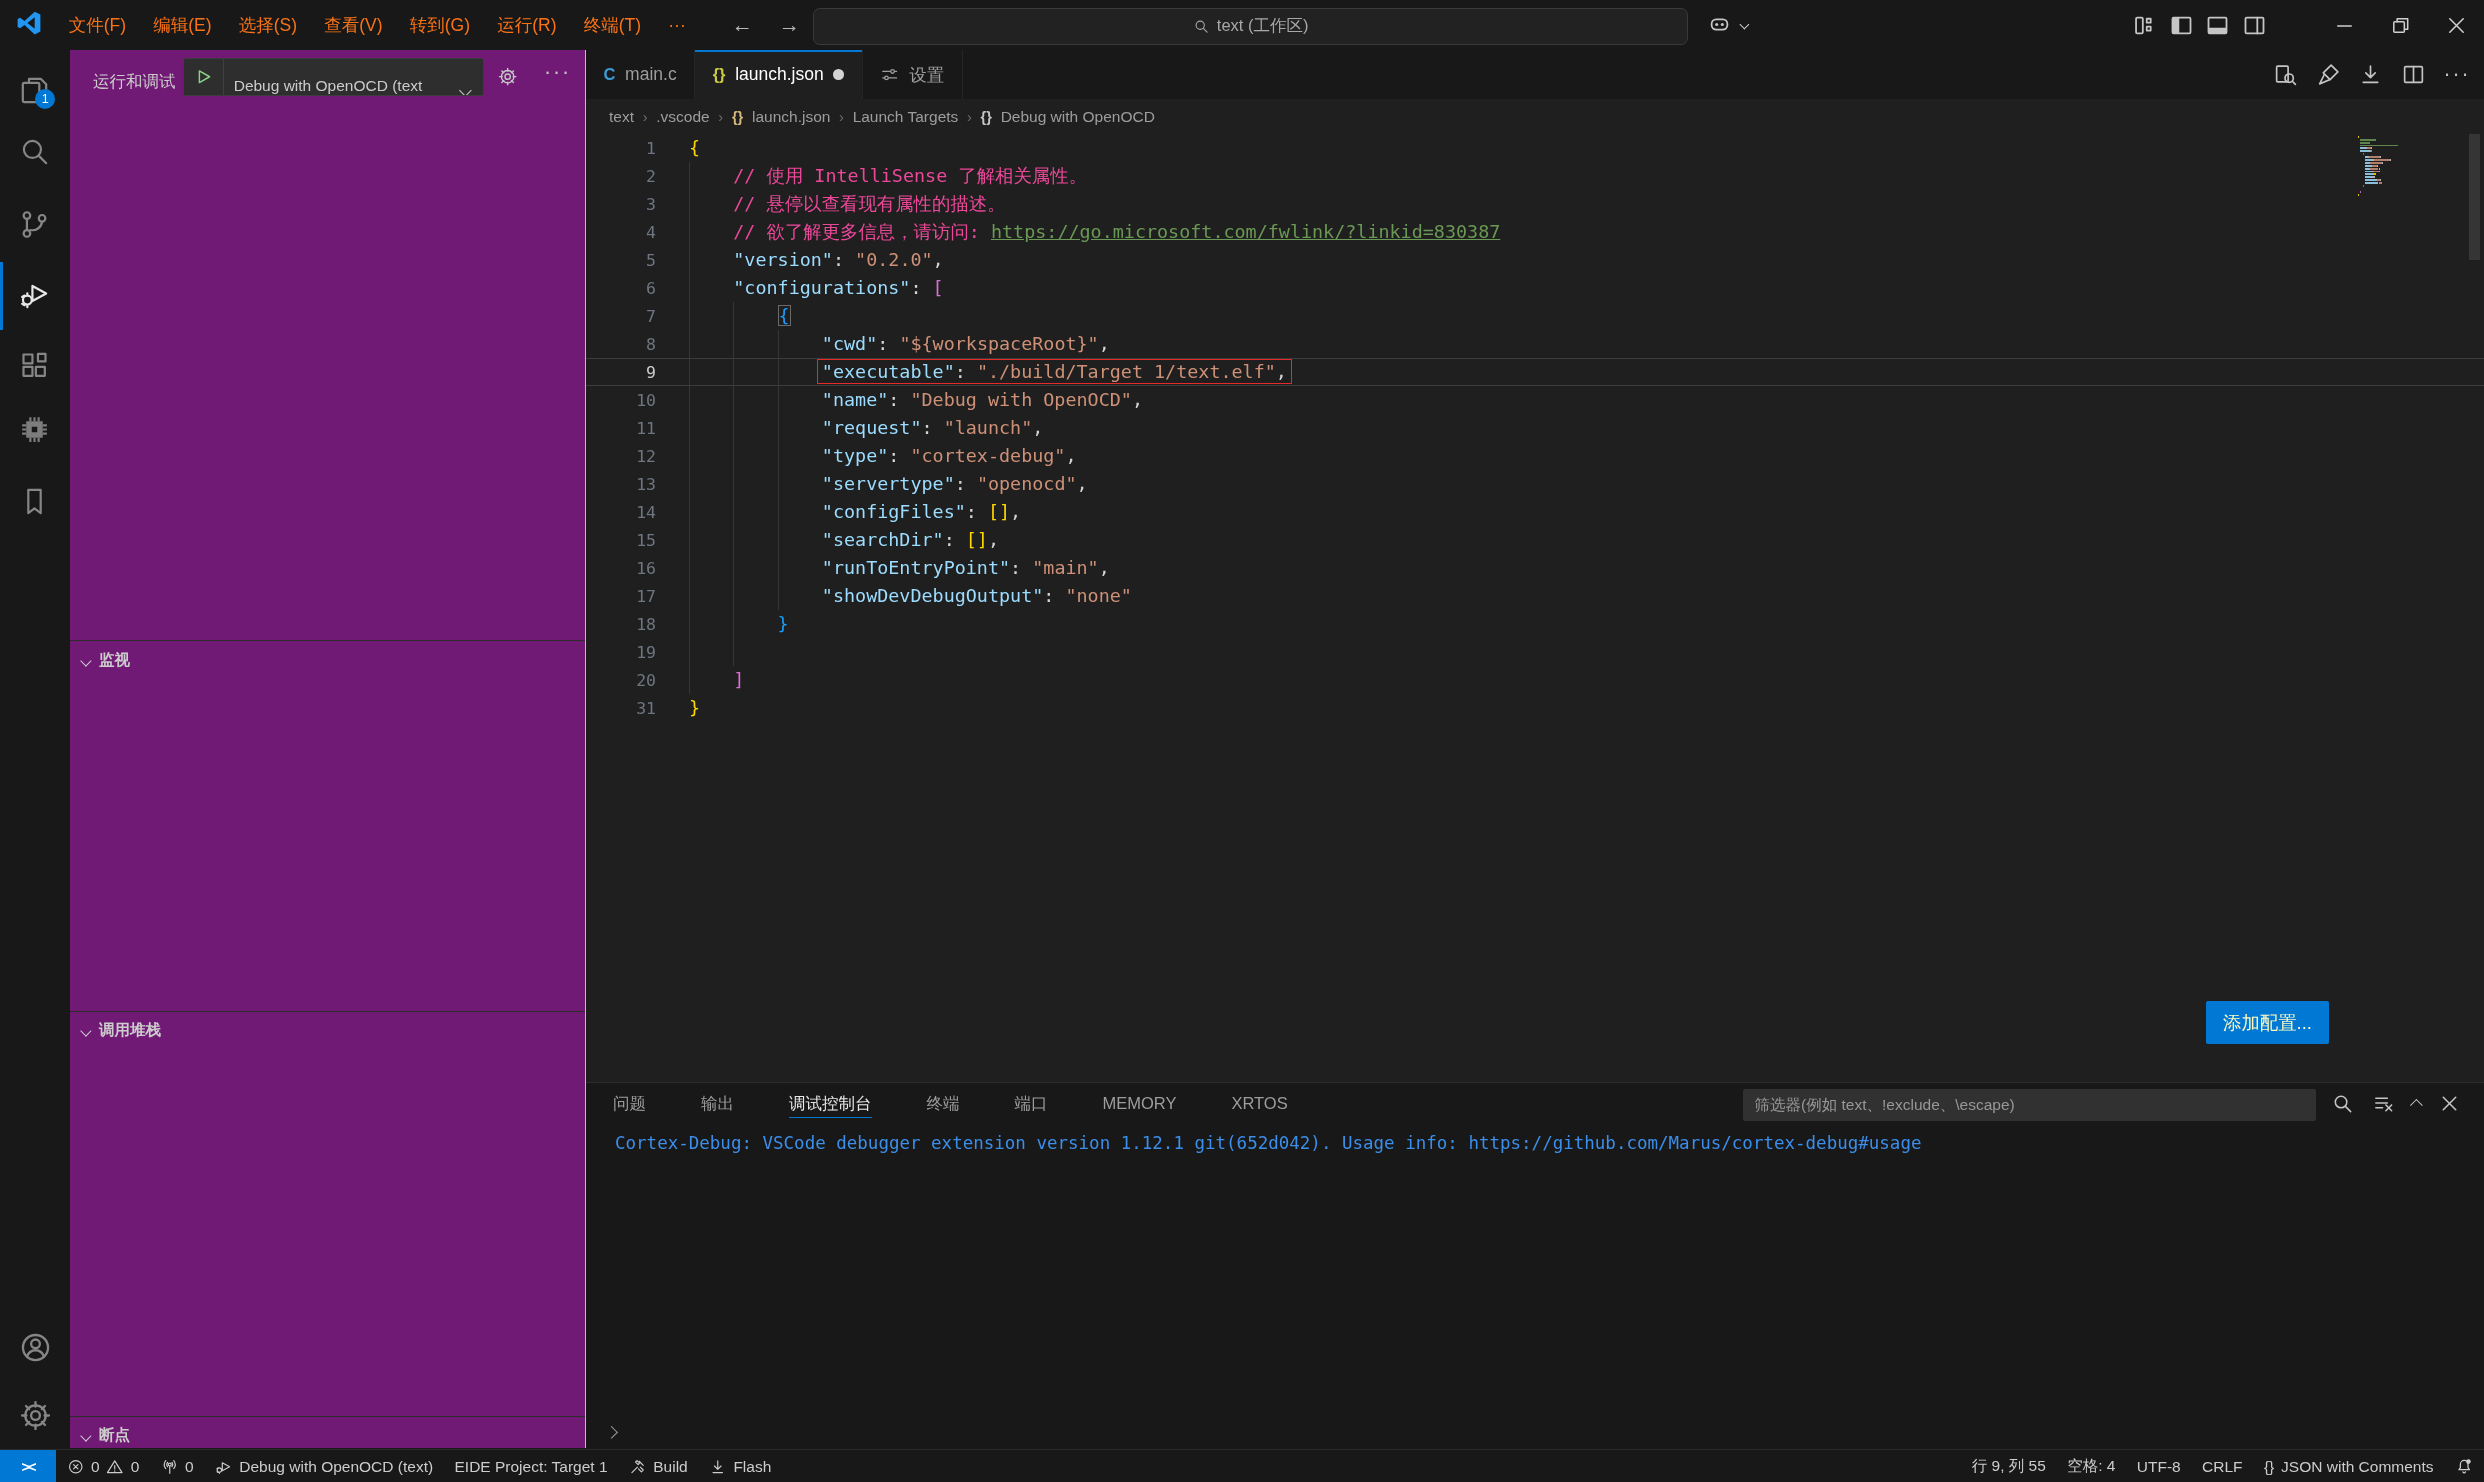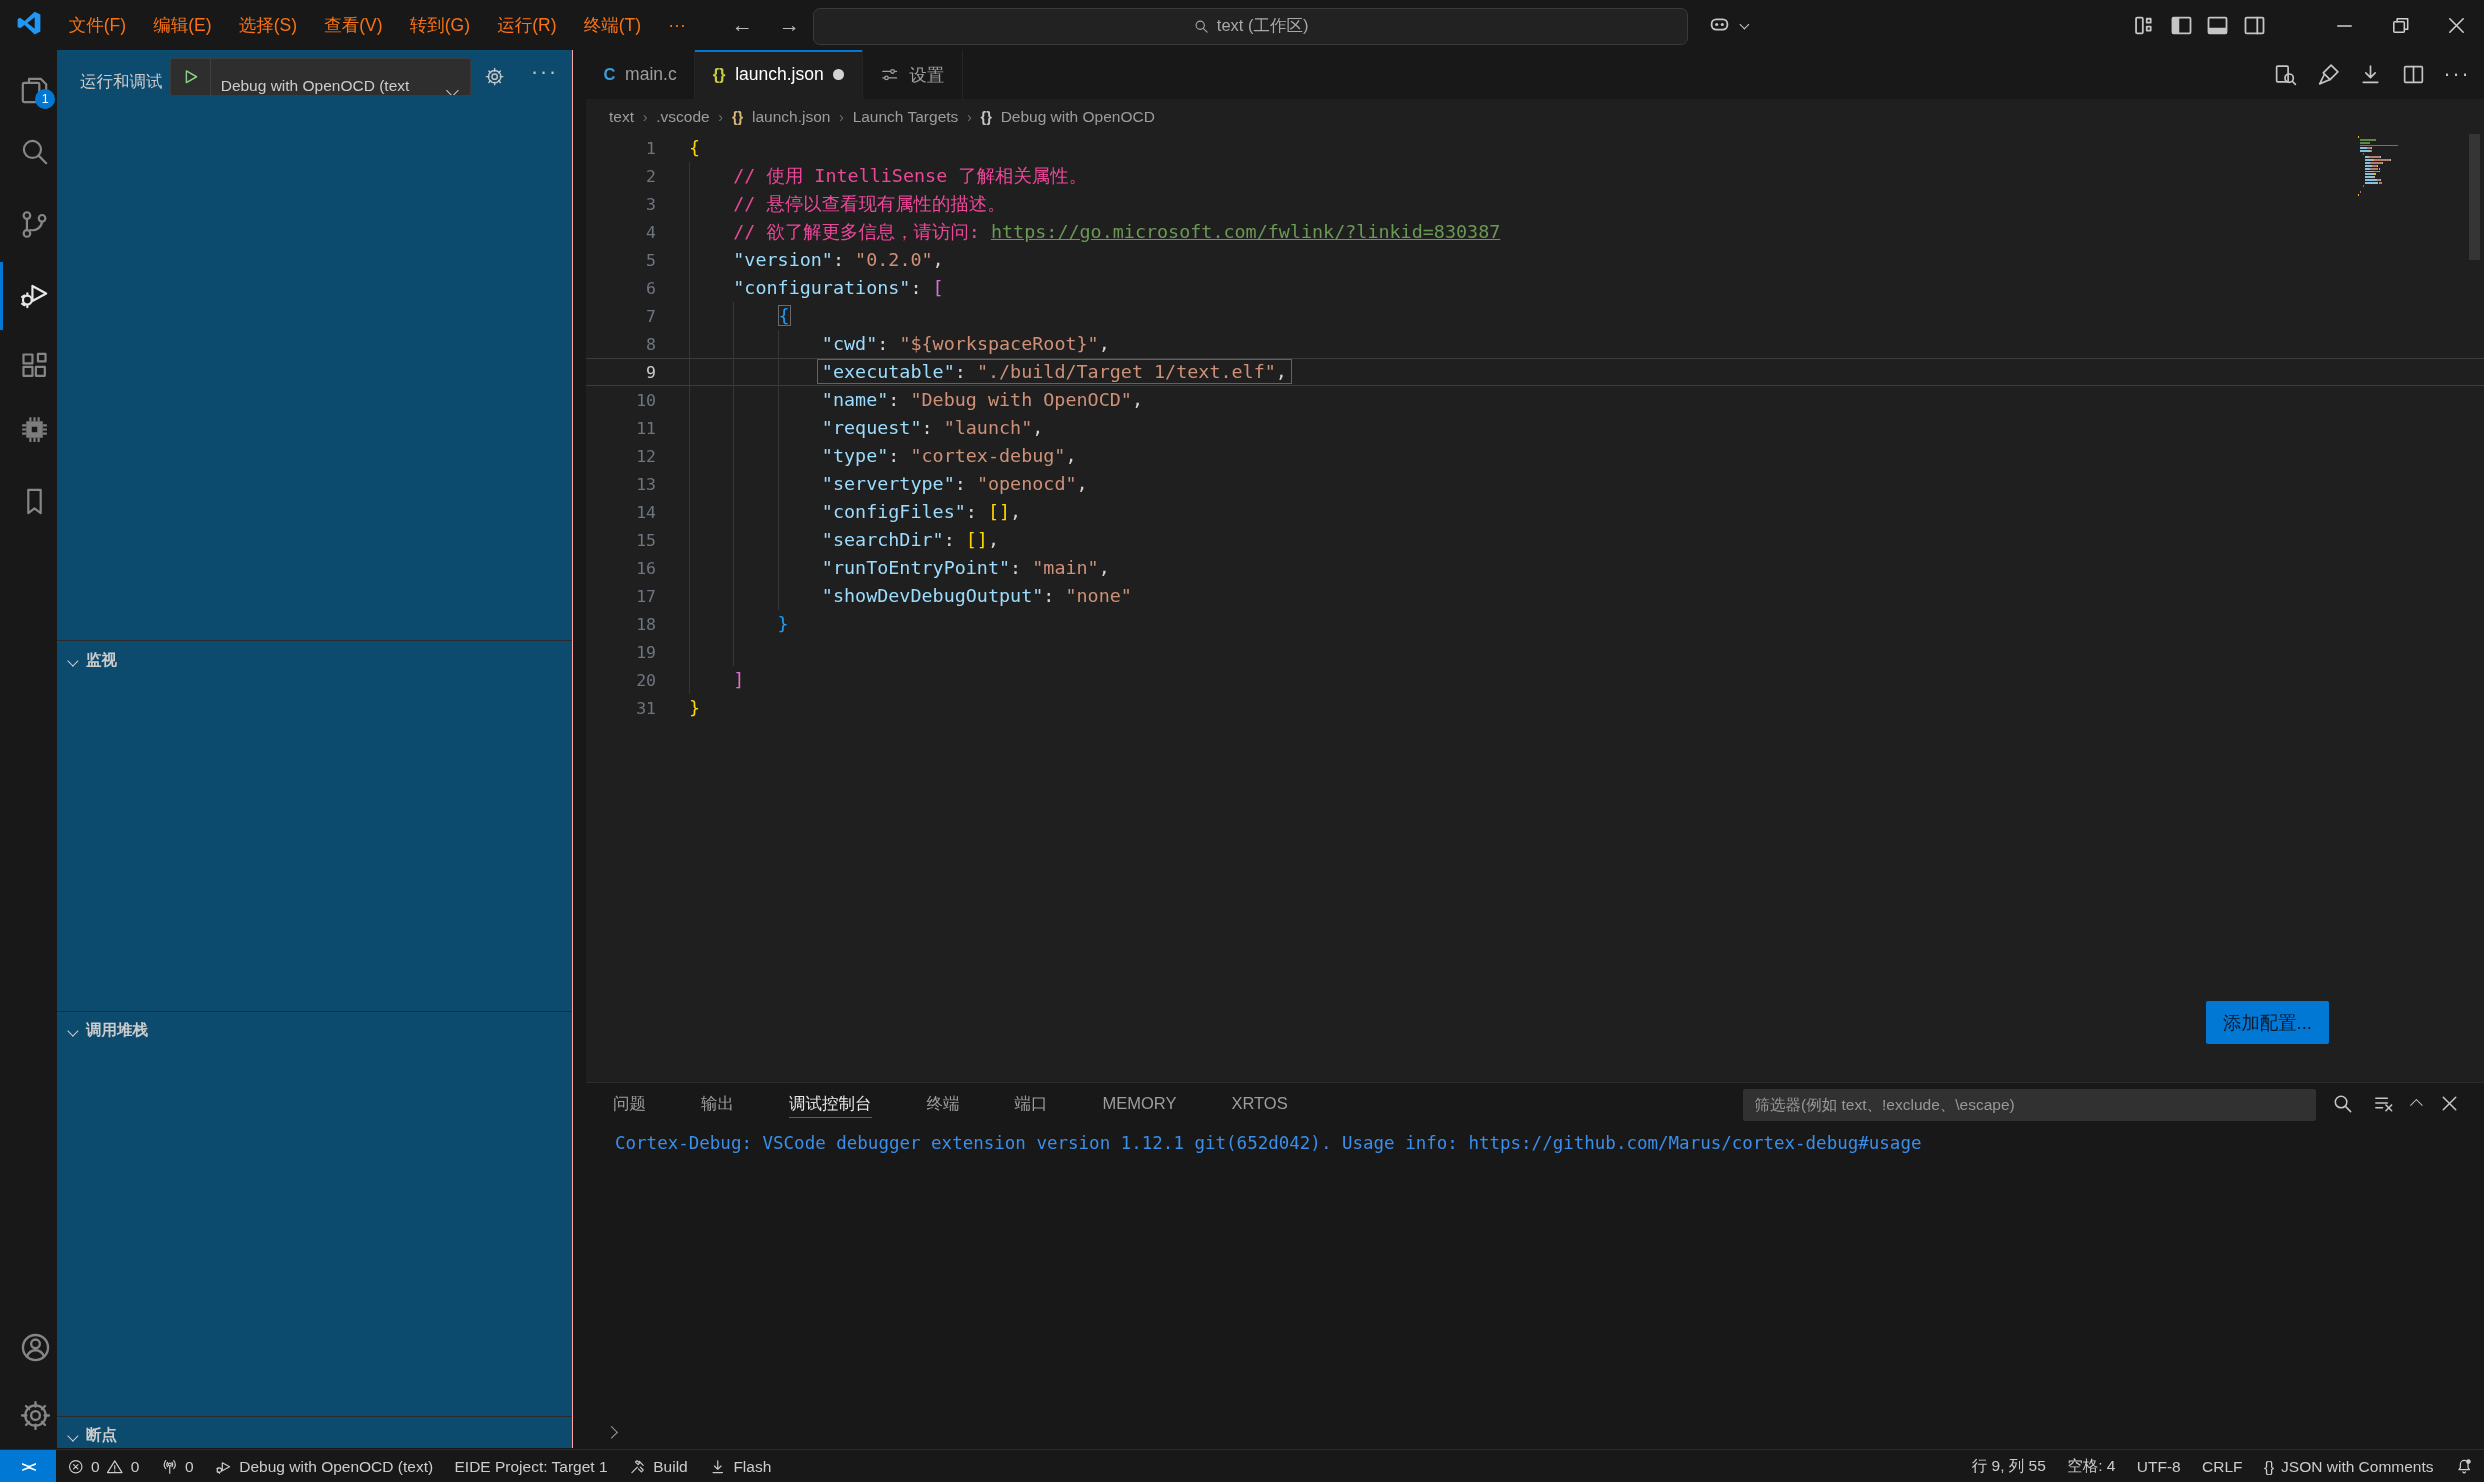--- a/index.html
+++ b/index.html
@@ -24,21 +24,21 @@
 
   
   #activitybar{position:absolute;left:0;top:50px;width:70px;height:1398px;background:#181818;border-right:1px solid #2b2b2b;}
   .ab-icon{position:absolute;left:18.4px;width:33px;height:33px;color:#868686;}
   .ab-icon.active{color:#e7e7e7;}
   #ab-indicator{position:absolute;left:0;top:212px;width:2.9px;height:68px;background:#0078d4;}
   #explorer-badge{position:absolute;left:35px;top:39px;width:20.4px;height:20.4px;background:#0078d4;border-radius:50%;
       color:#fff;font-size:12.6px;display:flex;align-items:center;justify-content:center;}
 
   
-  #sidebar{position:absolute;left:57px;top:50px;width:515px;height:1398px;background:#0c4a6e;border-right:1px solid #fca5a5;}
+  #sidebar{position:absolute;left:70px;top:50px;width:515px;height:1398px;background:#701a75;border-right:1px solid #fca5a5;}
   #sidebar-title{position:absolute;left:23px;top:21.3px;font-size:16.5px;color:#cccccc;}
   #debug-dropdown{position:absolute;left:113px;top:7.8px;width:299px;height:36px;background:#2e2e2e;border:1px solid #3c3c3c;
       border-radius:2.9px;display:flex;align-items:flex-end;overflow:hidden;}
   #debug-play{width:39px;height:100%;display:flex;align-items:center;justify-content:center;border-right:1px solid #3f3f3f;color:#89d185;}
   #debug-dropdown-label{flex:1;font-size:15.5px;color:#cccccc;white-space:nowrap;overflow:hidden;padding-left:9.7px;}
   .chev{display:inline-block;width:7.8px;height:7.8px;border-right:1.7px solid #cccccc;border-bottom:1.7px solid #cccccc;}
   .chev-down{transform:rotate(45deg);}
   .chev-up{transform:rotate(-135deg);}
   .chev-right{transform:rotate(-45deg);}
   .section-header{position:absolute;left:0;width:100%;height:29px;display:flex;align-items:center;gap:9.7px;padding-left:11.6px;box-sizing:border-box;}
@@ -68,21 +68,21 @@
   .current .ln{color:#cccccc;}
   .ig{display:inline-block;width:4ch;height:28px;vertical-align:top;box-shadow:inset 1px 0 0 #363636;}
   .tk-c{color:#ec4899;} .tk-u{color:#6a9955;text-decoration:underline;}
   .tk-p{color:#9cdcfe;} .tk-s{color:#ce9178;} .tk-k{color:#d4d4d4;}
   .tk-b1{color:#ffd700;} .tk-b2{color:#da70d6;} .tk-b3{color:#179fff;} .tk-b4{color:#ffd700;}
   .tk-b3m{color:#179fff;box-shadow:inset 0 0 0 1px #6a6a6a;padding:0 1px;}
   .redbox{border:1.9px solid #e62a2a;padding:1px 3.9px;margin:0 0 0 -4.9px;}
 
   #minimap{position:absolute;right:56px;top:1.9px;width:70px;}
   #editor-scrollbar{position:absolute;right:3.9px;top:0px;width:11.6px;height:126px;background:rgba(121,121,121,0.25);}
-  #add-config-btn{position:absolute;left:1620px;top:951px;width:123px;height:43px;background:#0078d4;color:#0f172a;
+  #add-config-btn{position:absolute;left:1620px;top:951px;width:123px;height:43px;background:#0078d4;color:#fef9c3;
       font-size:18.4px;display:flex;align-items:center;justify-content:center;border-radius:1.9px;}
 
   
   #panel{position:absolute;left:586px;top:1082px;width:1898px;height:367px;background:#181818;border-top:1px solid #2b2b2b;box-sizing:border-box;}
   #panel-tabs{position:absolute;left:27px;top:0;height:41px;display:flex;align-items:center;gap:55px;}
   .panel-tab{font-size:16.5px;color:#9d9d9d;height:41px;line-height:41px;position:relative;}
   .panel-tab.active{color:#e7e7e7;}
   .panel-tab.active::after{content:"";position:absolute;left:0;bottom:5.8px;width:100%;height:1px;background:#0078d4;}
   #console-filter{position:absolute;left:1157px;top:5.8px;width:573px;height:32px;background:#313131;border:none;border-radius:1.9px;
       color:#cccccc;font-size:15.5px;padding:0 11.6px;box-sizing:border-box;font-family:"Liberation Sans","DejaVu Sans",sans-serif;}

